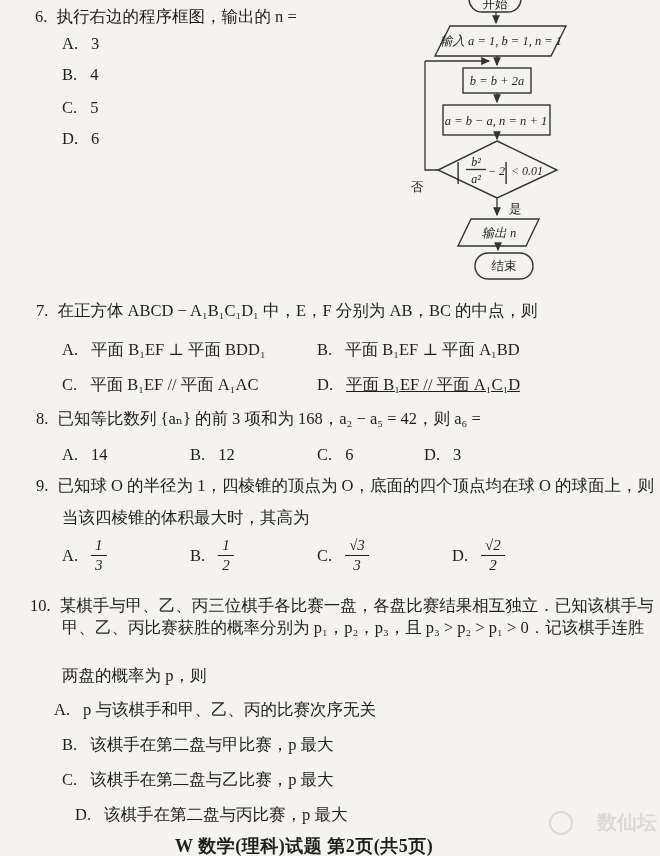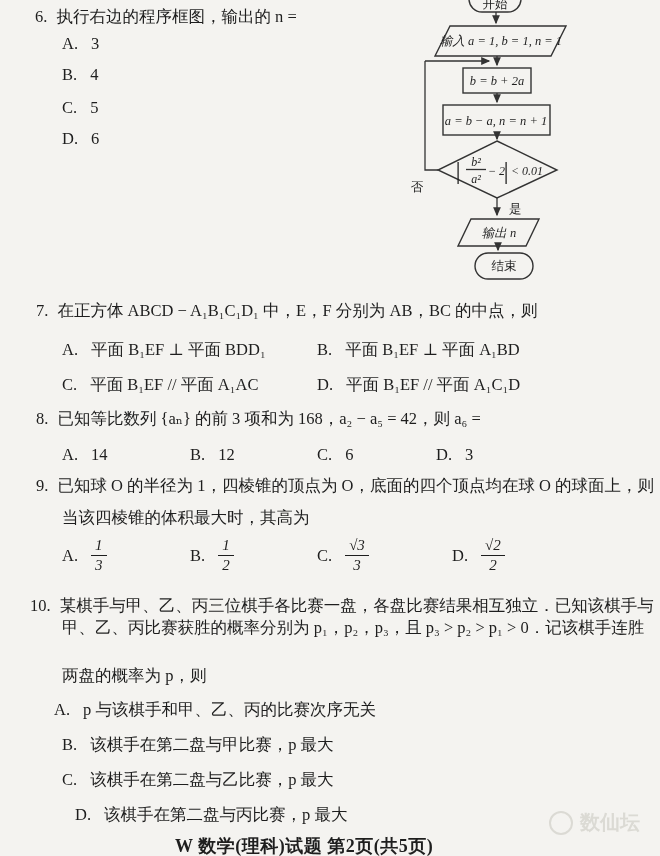--- a/index.html
+++ b/index.html
@@ -11,21 +11,21 @@
   }
   .line  { position:absolute; white-space:nowrap; font-size:16.5px; }
   .qnum  { display:inline-block; margin-right:9px; }
   .opt   { position:absolute; white-space:nowrap; font-size:16.5px; }
   .olabel{ display:inline-block; margin-right:13px; }
   .frow  { display:flex; align-items:center; }
   .frac  { display:inline-block; text-align:center; font-size:15px; line-height:1.15; font-style:italic; }
   .frac .num { display:block; border-bottom:1.3px solid #1e1e1e; padding:0 4px 1px; }
   .frac .den { display:block; padding-top:1px; }
   .footer{ position:absolute; left:175px; top:834px; font-size:18px; font-weight:bold; letter-spacing:0.5px; }
-  .wm    { position:absolute; left:549px; top:809px; display:flex; align-items:center; gap:7px;
+  .wm    { position:absolute; left:549px; top:809px; display:flex; align-items:center; gap:24px;
            color:#dbdad4; font-size:20px; font-weight:bold;
            font-family:"Liberation Sans","DejaVu Sans",sans-serif; }
   .wm-circle { width:20px; height:20px; border:2.5px solid #dbdad4; border-radius:50%; }
   svg.flowchart { position:absolute; left:405px; top:0; }
   svg .shape { fill:none; stroke:#333; stroke-width:1.4; }
   svg .flow  { fill:none; stroke:#333; stroke-width:1.3; }
   svg text   { fill:#1e1e1e; }
   .fc-cn   { font-size:12.5px; }
   .fc-math { font-size:12.5px; font-style:italic; }
   .fc-sm   { font-size:12px; font-style:italic; }
@@ -105,37 +105,37 @@
   </div>
   <div class="opt" style="left:62px;  top:339px;">
     <span class="olabel">A.</span><span>平面 B₁EF ⊥ 平面 BDD₁</span>
   </div>
   <div class="opt" style="left:317px; top:339px;">
     <span class="olabel">B.</span><span>平面 B₁EF ⊥ 平面 A₁BD</span>
   </div>
   <div class="opt" style="left:62px;  top:374px;">
     <span class="olabel">C.</span><span>平面 B₁EF // 平面 A₁AC</span>
   </div>
-  <div class="opt" style="left:317px; top:374px;">
+  <div class="opt" style="left:317px; top:374px;text-decoration:underline;">
     <span class="olabel">D.</span><span>平面 B₁EF // 平面 A₁C₁D</span>
   </div>
 
   <div class="line" style="left:36px; top:408px;">
     <span class="qnum">8.</span><span>已知等比数列 {aₙ} 的前 3 项和为 168，a₂ − a₅ = 42，则 a₆ =</span>
   </div>
   <div class="opt" style="left:62px;  top:445px;">
     <span class="olabel">A.</span><span>14</span>
   </div>
   <div class="opt" style="left:190px; top:445px;">
     <span class="olabel">B.</span><span>12</span>
   </div>
   <div class="opt" style="left:317px; top:445px;">
     <span class="olabel">C.</span><span>6</span>
   </div>
-  <div class="opt" style="left:436px; top:445px;">
+  <div class="opt" style="left:424px; top:445px;">
     <span class="olabel">D.</span><span>3</span>
   </div>
 
   <div class="line" style="left:36px; top:475px;">
     <span class="qnum">9.</span><span>已知球 O 的半径为 1，四棱锥的顶点为 O，底面的四个顶点均在球 O 的球面上，则</span>
   </div>
   <div class="line" style="left:62px; top:507px;">
     <span>当该四棱锥的体积最大时，其高为</span>
   </div>
   <div class="opt frow" style="left:62px;  top:537px;">

